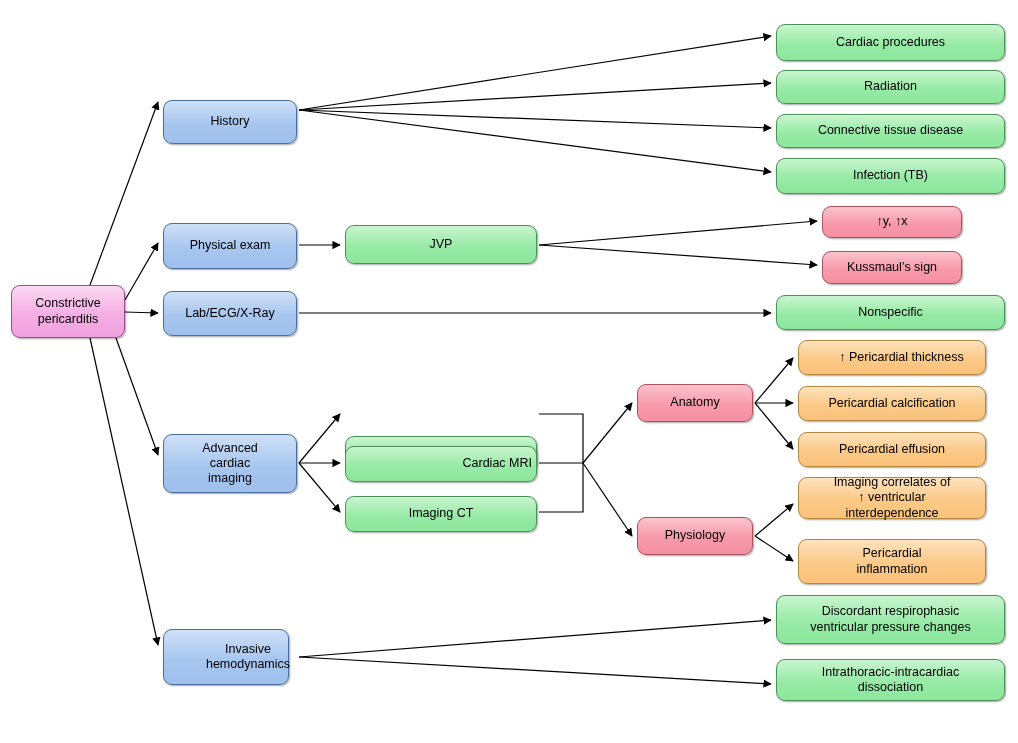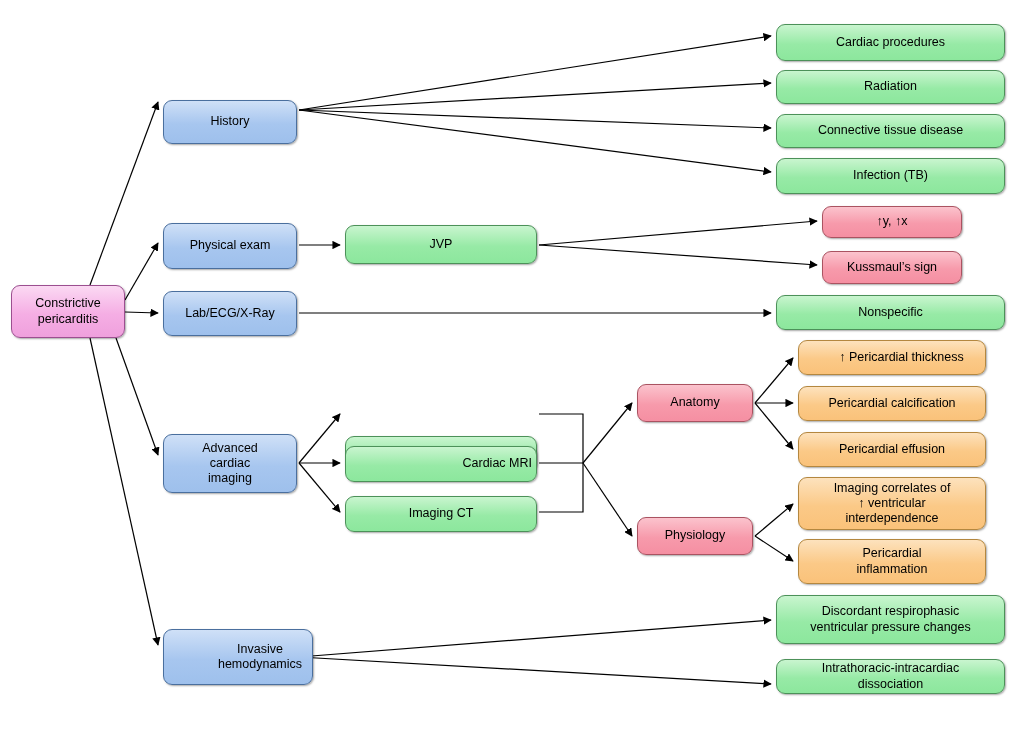--- a/index.html
+++ b/index.html
@@ -121,21 +121,21 @@
         <span class="lbl">Physical exam</span>
       </div>
       <div class="node blue" style="left: 163px; top: 291px; width: 134px; height: 45px;">
         <span class="lbl">Lab/ECG/X-Ray</span>
       </div>
       <div class="node blue" style="left: 163px; top: 434px; width: 134px; height: 59px;">
         <span class="lbl">Advanced
 cardiac
 imaging</span>
       </div>
-      <div class="node blue" style="left: 163px; top: 629px; width: 150px; height: 56px; padding-left: 48px;">
+      <div class="node blue" style="left: 163px; top: 629px; width: 126px; height: 56px; padding-left: 48px;">
         <span class="lbl">Invasive
 hemodynamics</span>
       </div>
       <div class="node green" style="left: 776px; top: 24px; width: 229px; height: 37px;">
         <span class="lbl">Cardiac procedures</span>
       </div>
       <div class="node green" style="left: 776px; top: 70px; width: 229px; height: 34px;">
         <span class="lbl">Radiation</span>
       </div>
       <div class="node green" style="left: 776px; top: 114px; width: 229px; height: 34px;">
@@ -173,32 +173,32 @@
       </div>
       <div class="node orange" style="left: 798px; top: 340px; width: 188px; height: 35px; padding-left: 23px;">
         <span class="lbl">↑ Pericardial thickness</span>
       </div>
       <div class="node orange" style="left: 798px; top: 386px; width: 188px; height: 35px;">
         <span class="lbl">Pericardial calcification</span>
       </div>
       <div class="node orange" style="left: 798px; top: 432px; width: 188px; height: 35px;">
         <span class="lbl">Pericardial effusion</span>
       </div>
-      <div class="node orange" style="left: 798px; top: 477px; width: 188px; height: 53px;">
+      <div class="node orange" style="left: 798px; top: 477px; width: 188px; height: 42px;">
         <span class="lbl">Imaging correlates of
 ↑ ventricular
 interdependence</span>
       </div>
       <div class="node orange" style="left: 798px; top: 539px; width: 188px; height: 45px;">
         <span class="lbl">Pericardial
 inflammation</span>
       </div>
       <div class="node green" style="left: 776px; top: 595px; width: 229px; height: 49px;">
         <span class="lbl">Discordant respirophasic
 ventricular pressure changes</span>
       </div>
-      <div class="node green" style="left: 776px; top: 659px; width: 229px; height: 35px;">
+      <div class="node green" style="left: 776px; top: 659px; width: 229px; height: 42px;">
         <span class="lbl">Intrathoracic-intracardiac
 dissociation</span>
       </div>
     </div>
 
 </div>
 
 </body></html>

